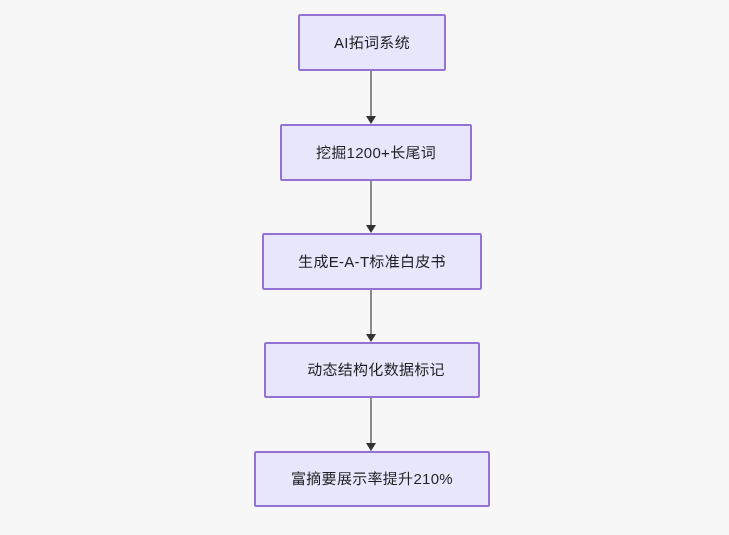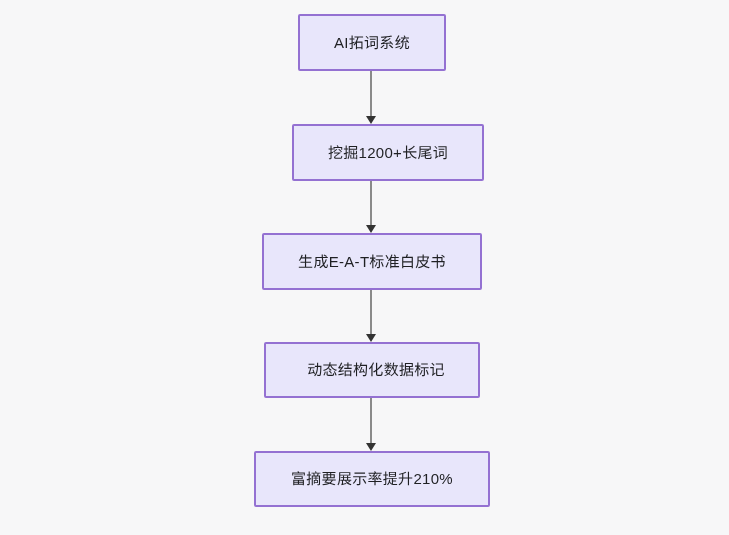--- a/index.html
+++ b/index.html
@@ -56,21 +56,21 @@
     bottom: 0;
     transform: translateX(-50%);
     width: 0;
     height: 0;
     border-left: 5px solid transparent;
     border-right: 5px solid transparent;
     border-top: 8px solid #333333;
   }
   
   #node-0 { left: 298px; top: 14px;  width: 148px; height: 57px; }
-  #node-1 { left: 292px; top: 124px; width: 192px; height: 57px; justify-content: center; }
+  #node-1 { left: 280px; top: 124px; width: 192px; height: 57px; justify-content: center; }
   #node-2 { left: 262px; top: 233px; width: 220px; height: 57px; }
   #node-3 { left: 264px; top: 342px; width: 216px; height: 56px; padding-left: 8px; }
   #node-4 { left: 254px; top: 451px; width: 236px; height: 56px; align-items: center; }
   
   #conn-0 { left: 371px; top: 71px;  height: 53px; }
   #conn-1 { left: 371px; top: 181px; height: 52px; }
   #conn-2 { left: 371px; top: 290px; height: 52px; }
   #conn-3 { left: 371px; top: 398px; height: 53px; }
 </style>
 </head>

